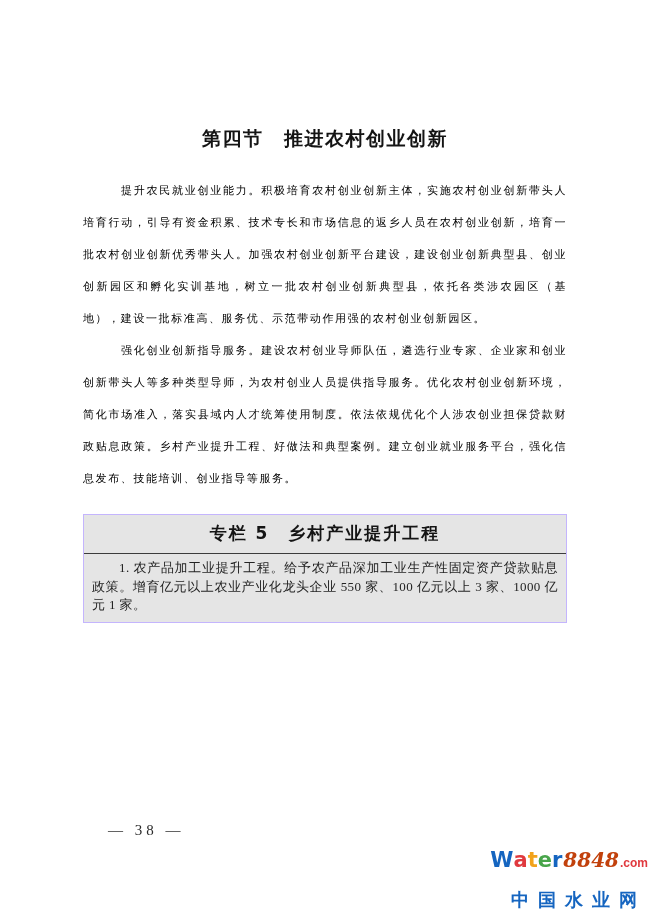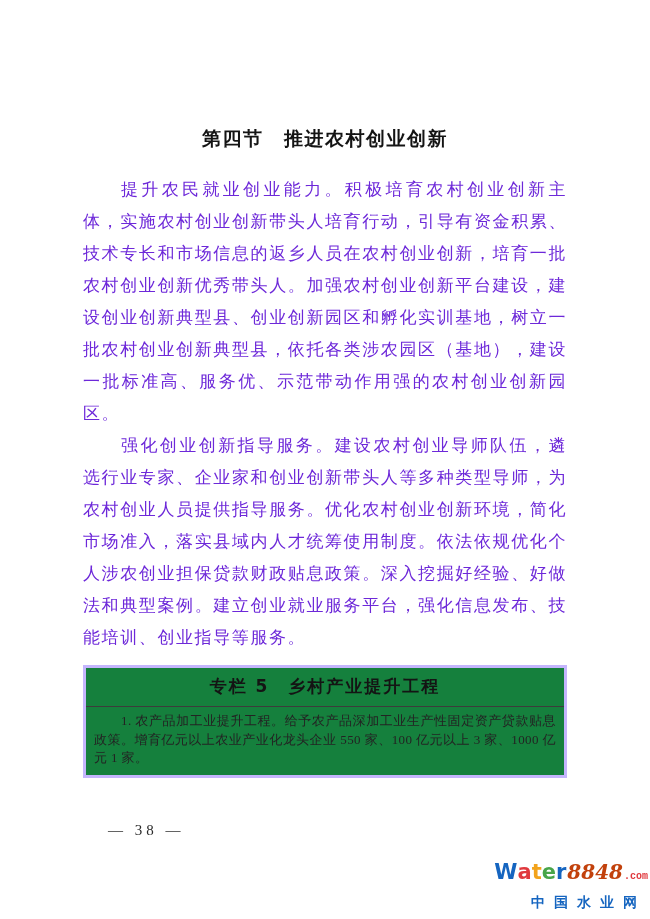--- a/index.html
+++ b/index.html
@@ -23,31 +23,31 @@
     font-family: "DejaVu Sans", "Liberation Sans", sans-serif;
     font-size: 19px;
     font-weight: bold;
     letter-spacing: 1.5px;
     text-align: center;
     color: #141414;
     line-height: 24px;
     margin-bottom: 24px;
   }
   .body-text p {
-    font-size: 17px;
+    font-size: 11px;
     line-height: 32px;
     letter-spacing: 1.6px;
     text-align: justify;
     text-indent: 38px;
-    color: #6d28d9;
+    color: #000000;
   }
   .column-box {
-    margin-top: 11px;
-    border: 3px solid #c4b5fd;
-    background: #15803d;
+    margin-top: 20px;
+    border: 1px solid #c4b5fd;
+    background: #e5e5e5;
   }
   .column-box-header {
     border-bottom: 1px solid #3c3c3c;
     padding: 7px 4px 8px 4px;
     text-align: center;
   }
   .column-box-title {
     font-family: "DejaVu Sans", "Liberation Sans", sans-serif;
     font-size: 17px;
     font-weight: bold;
@@ -94,47 +94,47 @@
     letter-spacing: 0px;
   }
   .wm-number {
     font-family: "DejaVu Serif", "Liberation Serif", serif;
     font-style: italic;
     font-size: 20px;
     font-weight: bold;
     margin-left: 1px;
   }
   .wm-tld {
-    font-family: Liberation Mono, monospace;
-    font-size: 10px;
+    font-family: Liberation Sans, sans-serif;
+    font-size: 12px;
     font-weight: bold;
     margin-left: 1px;
   }
   .wm-row2 {
     font-family: "DejaVu Sans", "Liberation Sans", sans-serif;
-    font-size: 14px;
+    font-size: 18px;
     font-weight: bold;
     letter-spacing: 9px;
-    margin-top: 12px;
+    margin-top: 20px;
     margin-right: 2px;
     white-space: nowrap;
   }
 </style>
 </head>
 <body>
 
 <div class="page">
 
   <div class="content">
 
     <div class="section-title">第四节　推进农村创业创新</div>
 
     <div class="body-text">
       <p>提升农民就业创业能力。积极培育农村创业创新主体，实施农村创业创新带头人培育行动，引导有资金积累、技术专长和市场信息的返乡人员在农村创业创新，培育一批农村创业创新优秀带头人。加强农村创业创新平台建设，建设创业创新典型县、创业创新园区和孵化实训基地，树立一批农村创业创新典型县，依托各类涉农园区（基地），建设一批标准高、服务优、示范带动作用强的农村创业创新园区。</p>
-      <p>强化创业创新指导服务。建设农村创业导师队伍，遴选行业专家、企业家和创业创新带头人等多种类型导师，为农村创业人员提供指导服务。优化农村创业创新环境，简化市场准入，落实县域内人才统筹使用制度。依法依规优化个人涉农创业担保贷款财政贴息政策。深入挖掘好经验、好做法和典型案例。建立创业就业服务平台，强化信息发布、技能培训、创业指导等服务。</p>
+      <p>强化创业创新指导服务。建设农村创业导师队伍，遴选行业专家、企业家和创业创新带头人等多种类型导师，为农村创业人员提供指导服务。优化农村创业创新环境，简化市场准入，落实县域内人才统筹使用制度。依法依规优化个人涉农创业担保贷款财政贴息政策。乡村产业提升工程、好做法和典型案例。建立创业就业服务平台，强化信息发布、技能培训、创业指导等服务。</p>
     </div>
 
     <div class="column-box">
       <div class="column-box-header">
         <span class="column-box-title">专栏 5　乡村产业提升工程</span>
       </div>
       <div class="column-box-body">
         <p>1. 农产品加工业提升工程。给予农产品深加工业生产性固定资产贷款贴息政策。增育亿元以上农业产业化龙头企业 550 家、100 亿元以上 3 家、1000 亿元 1 家。</p>
       </div>
     </div>

